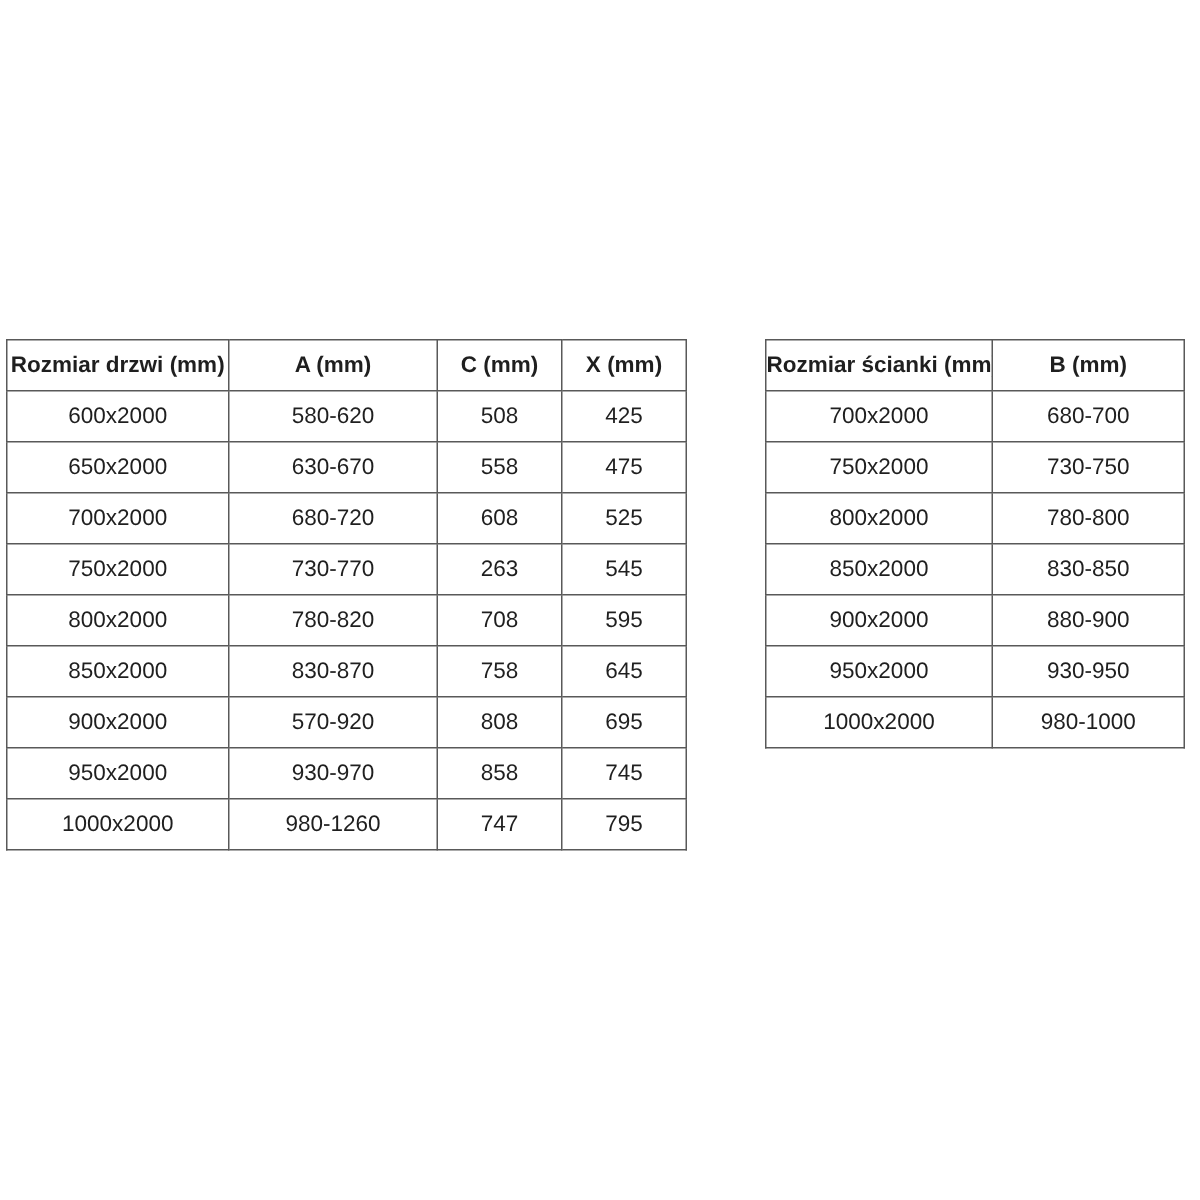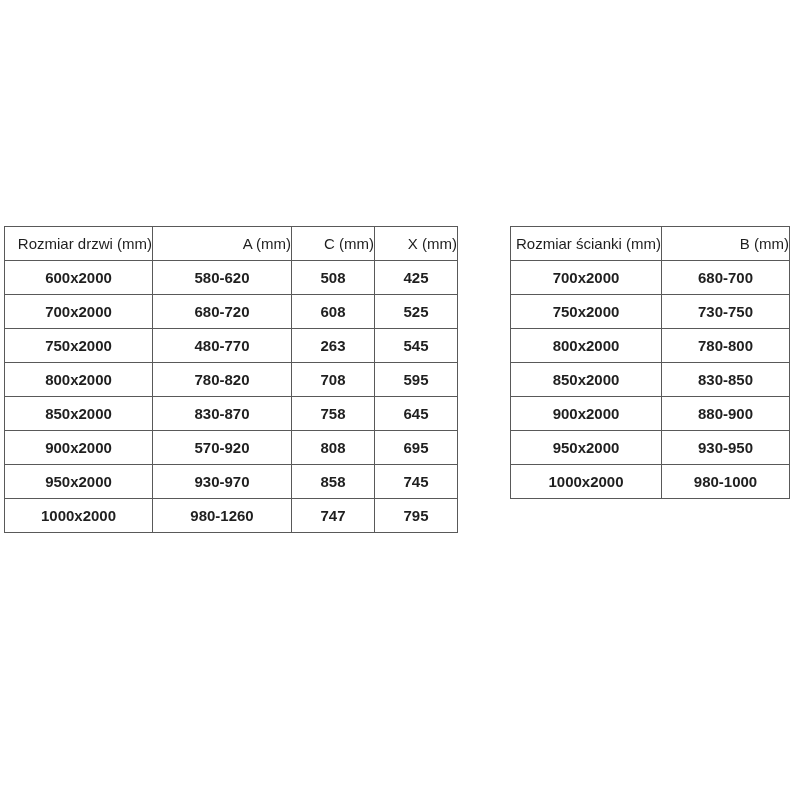--- a/index.html
+++ b/index.html
@@ -25,25 +25,23 @@
   table.spec-table td {
     border: 1px solid #595959;
     text-align: center;
     vertical-align: middle;
     color: #1f1f1f;
     font-size: 15px;
     padding: 0;
     height: 33px;
     overflow: hidden;
     white-space: nowrap;
-    font-weight: bold;
   }
   table.spec-table th {
-    font-weight: normal;
-    text-align: right;
+    font-weight: bold;
   }
   .table-doors {
     left: 4px;
     top: 226px;
     width: 454px;
   }
   .table-walls {
     left: 510px;
     top: 226px;
     width: 279px;
@@ -70,28 +68,34 @@
       </tr>
     </thead>
     <tbody>
         <tr>
           <td>600x2000</td>
           <td>580-620</td>
           <td>508</td>
           <td>425</td>
         </tr>
         <tr>
+          <td>650x2000</td>
+          <td>630-670</td>
+          <td>558</td>
+          <td>475</td>
+        </tr>
+        <tr>
           <td>700x2000</td>
           <td>680-720</td>
           <td>608</td>
           <td>525</td>
         </tr>
         <tr>
           <td>750x2000</td>
-          <td>480-770</td>
+          <td>730-770</td>
           <td>263</td>
           <td>545</td>
         </tr>
         <tr>
           <td>800x2000</td>
           <td>780-820</td>
           <td>708</td>
           <td>595</td>
         </tr>
         <tr>

